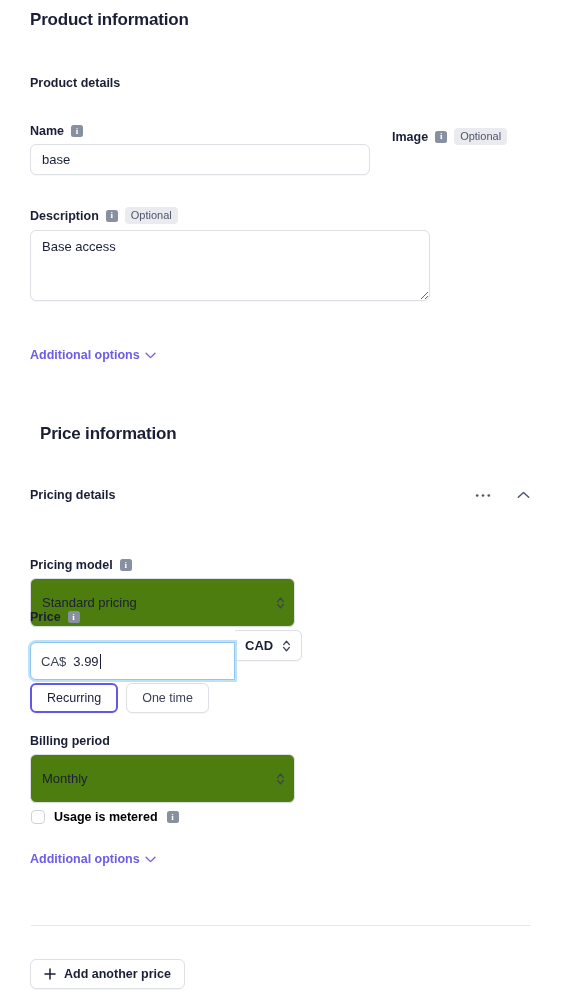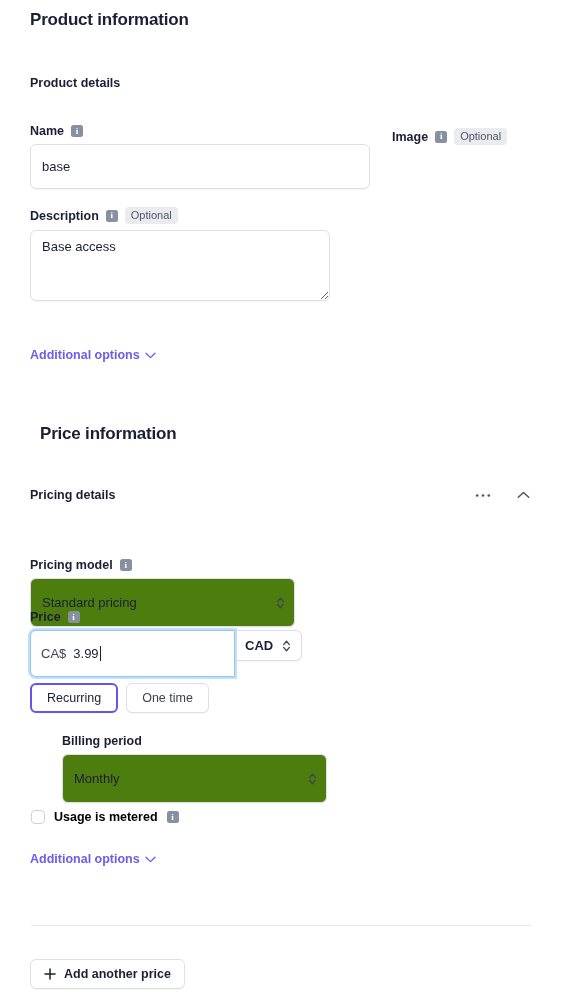--- a/index.html
+++ b/index.html
@@ -70,33 +70,33 @@
     color: #4f566b;
     font-size: 11px;
     border-radius: 4px;
     padding: 2px 6px 3px;
     line-height: 1.1;
   }
 
   
   .text-input {
     width: 340px;
-    height: 45px;
+    height: 31px;
     border: 1px solid #dcdfe4;
     border-radius: 6px;
     background: #ffffff;
     font-family: "Liberation Sans", sans-serif;
     font-size: 13px;
     color: #1a1f36;
     padding: 0 11px;
     box-shadow: 0 1px 1px rgba(0,0,0,0.03);
   }
 
   .textarea-input {
-    width: 300px;
+    width: 400px;
     height: 71px;
     border: 1px solid #dcdfe4;
     border-radius: 6px;
     background: #ffffff;
     font-family: "Liberation Sans", sans-serif;
     font-size: 13px;
     color: #1a1f36;
     padding: 8px 11px;
     resize: vertical;
     box-shadow: 0 1px 1px rgba(0,0,0,0.03);
@@ -166,29 +166,30 @@
   }
 
   
   .price-row {
     display: flex;
     align-items: stretch;
   }
   .price-input-wrap {
     position: relative;
     width: 205px;
-    height: 47px;
+    height: 38px;
     border: 1px solid #8fc7ef;
     border-radius: 6px 0 0 6px;
     background: #ffffff;
     display: flex;
     align-items: center;
     padding: 0 10px;
     box-shadow: 0 0 0 2px #bfe0f7;
     z-index: 2;
+    margin-top: 12px;
   }
   .price-currency-prefix {
     font-size: 13px;
     color: #3c4257;
     margin-right: 7px;
   }
   .price-value {
     font-size: 13px;
     color: #1a1f36;
   }
@@ -403,21 +404,21 @@
     </div>
   </div>
 
   <div class="abs" style="left:30px; top:683px;">
     <div class="seg-group">
       <button class="seg-btn selected">Recurring</button>
       <button class="seg-btn">One time</button>
     </div>
   </div>
 
-  <div class="abs" style="left:30px; top:734px;margin-left:32px;">
+  <div class="abs" style="left:30px; top:734px;">
     <div class="field-label-row">
       <span class="field-label">Billing period</span>
     </div>
     <div class="select-wrap">
       <div class="select-box wide">
         <span>Monthly</span>
       </div>
       <svg class="chev-stack" viewBox="0 0 9 14">
         <path d="M1.6 5.6 L4.5 2.3 L7.4 5.6" stroke="#3c4257" stroke-width="1.3" fill="none" stroke-linecap="round" stroke-linejoin="round"></path>
         <path d="M1.6 8.4 L4.5 11.7 L7.4 8.4" stroke="#3c4257" stroke-width="1.3" fill="none" stroke-linecap="round" stroke-linejoin="round"></path>

